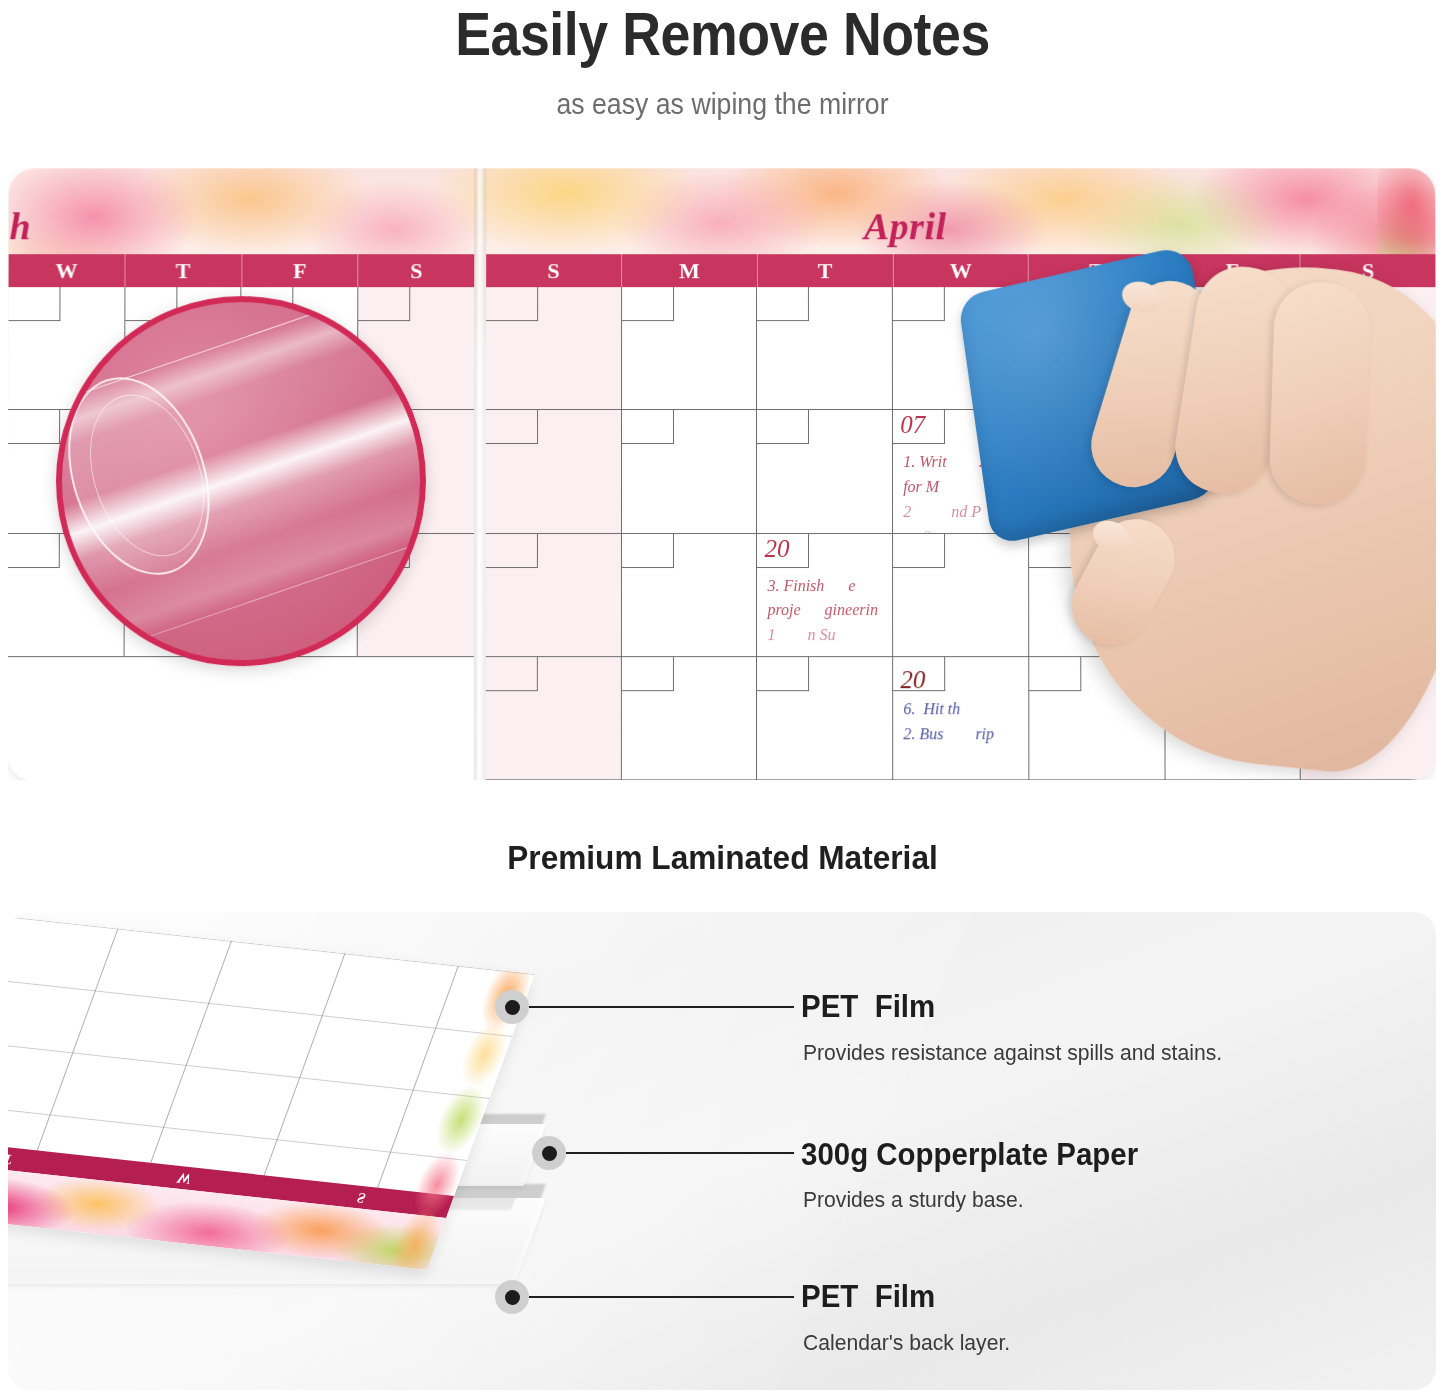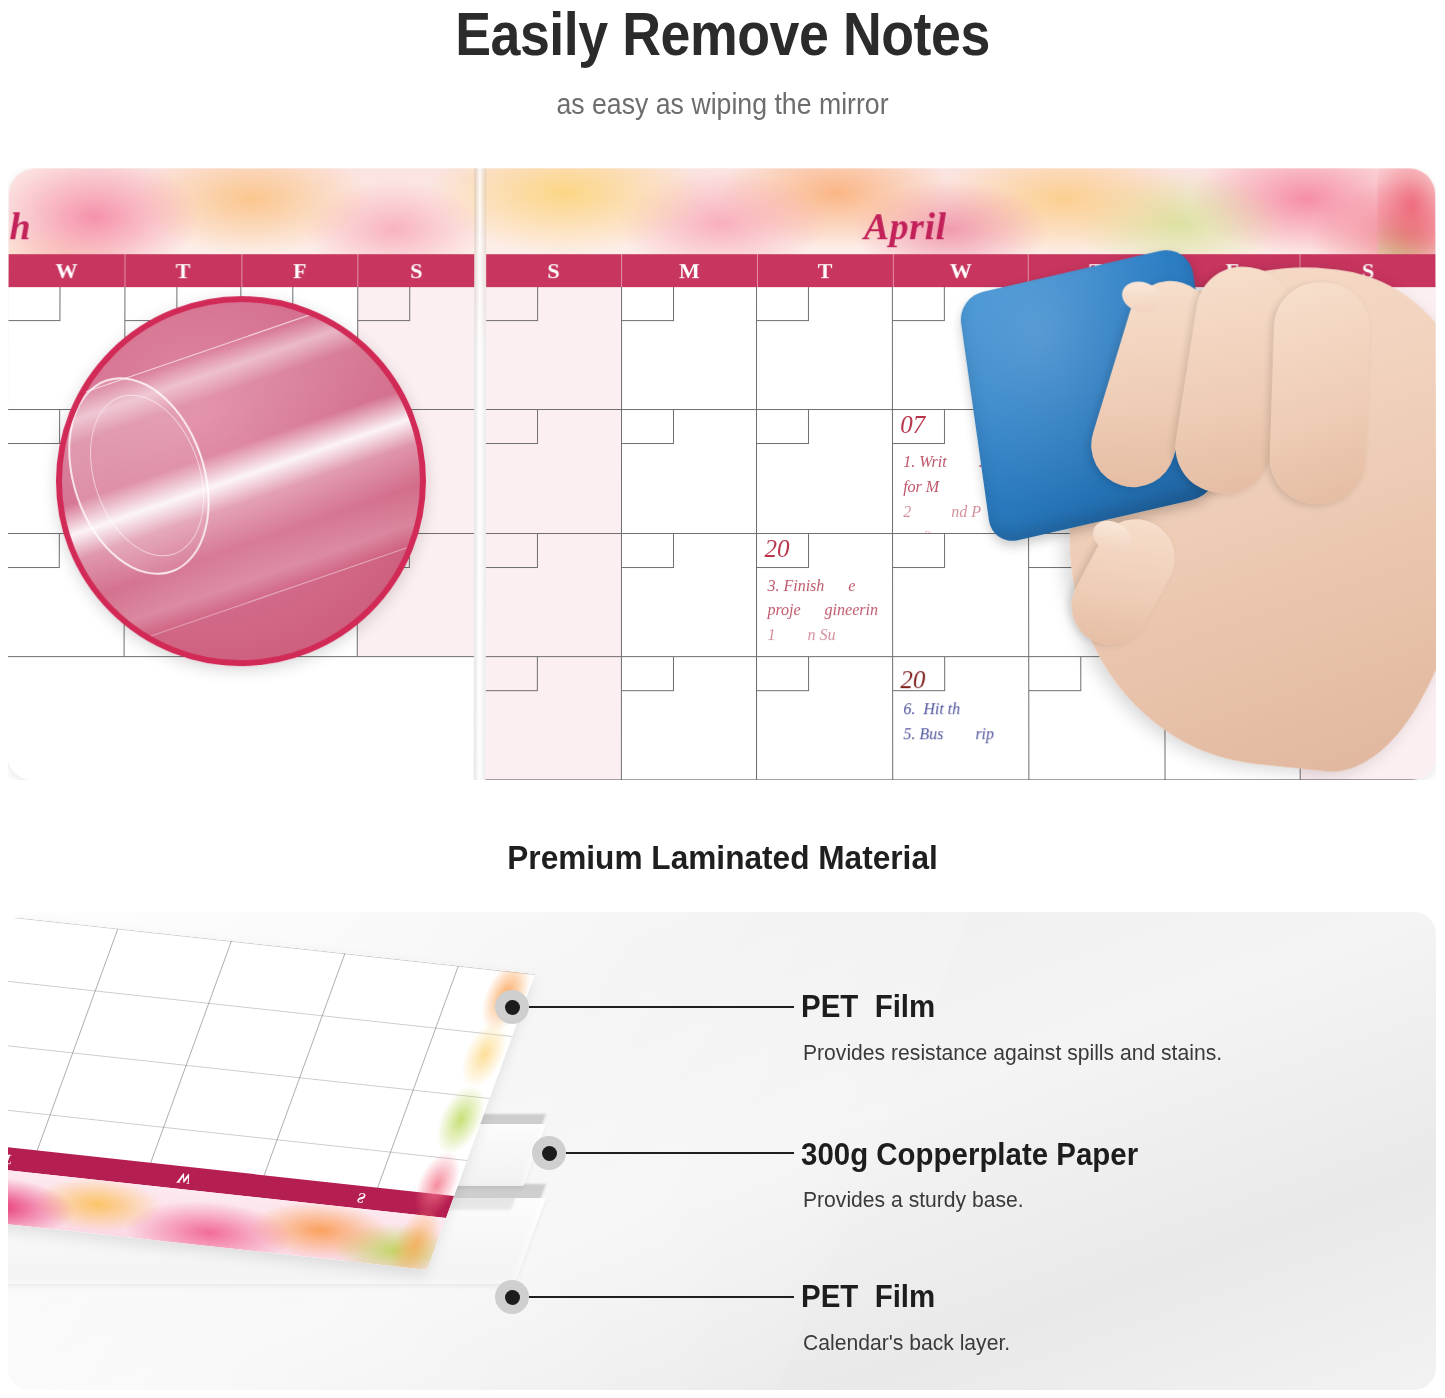--- a/index.html
+++ b/index.html
@@ -623,21 +623,21 @@
               <div class="date-box"></div>
             </div>
           <div class="day-cell">
               <div class="date-box"></div>
             </div>
           <div class="day-cell">
             <div class="date-box"></div>
             <div class="date-num ink-blue">20</div>
             <div class="note-lines ink-blue">
               <div class="note-line fade-1">6.  Hit th</div>
-              <div class="note-line fade-1">5. Bus        rip</div>
+              <div class="note-line fade-1">2. Bus        rip</div>
             </div>
           </div>
           <div class="day-cell">
               <div class="date-box"></div>
             </div>
           <div class="day-cell">
               <div class="date-box"></div>
             </div>
           <div class="day-cell weekend">
               <div class="date-box"></div>

